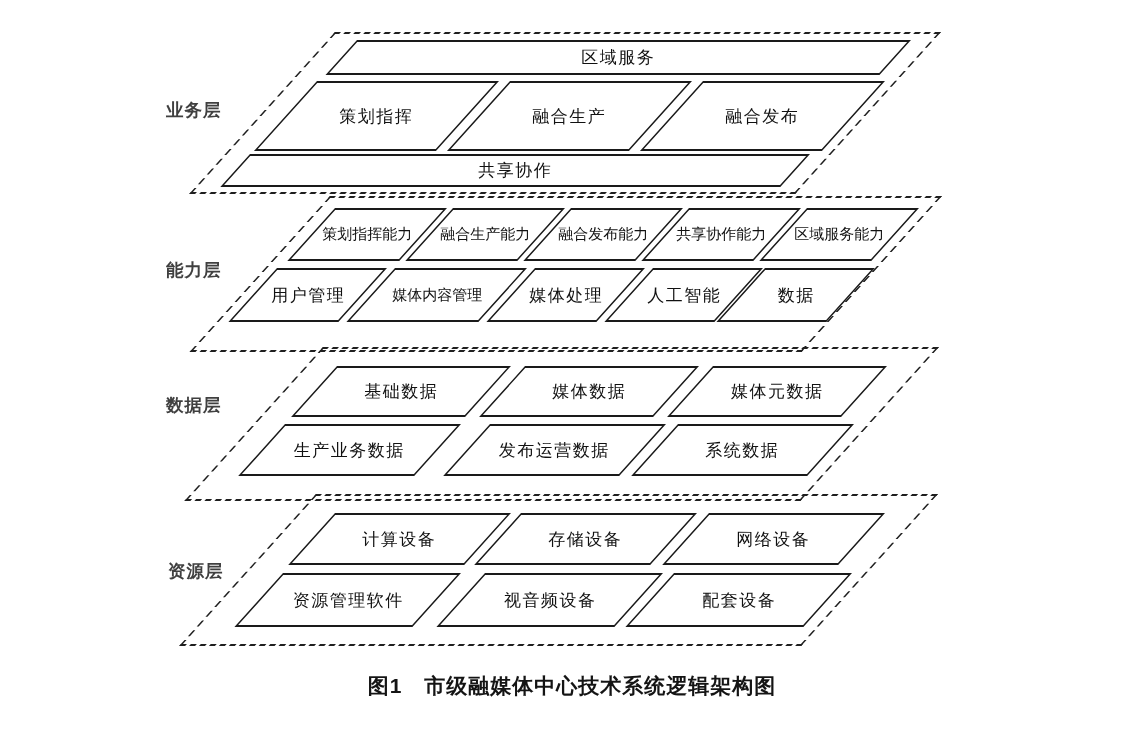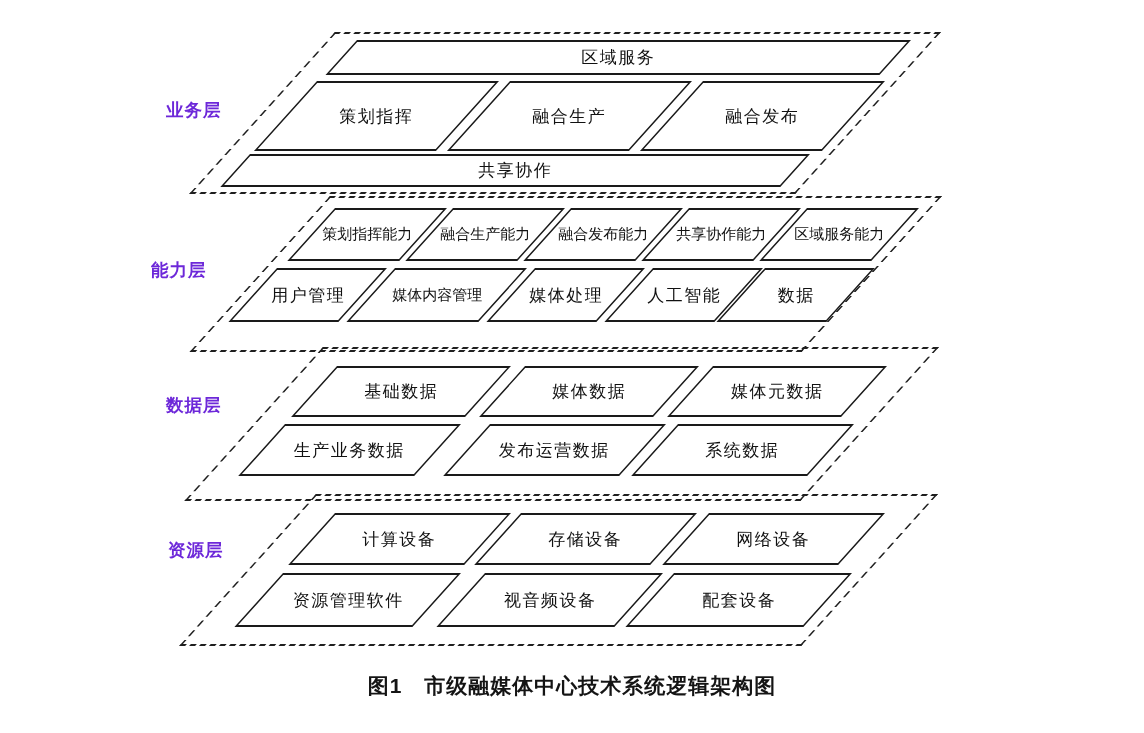--- a/index.html
+++ b/index.html
@@ -35,21 +35,21 @@
     display:flex; align-items:center; justify-content:center;
     transform:skewX(42deg);
     transform-origin:top left;
     font-size:17px; letter-spacing:1.5px; white-space:nowrap; color:#111;
   }
   .pbox.sm .lbl { font-size:15px; letter-spacing:0; }
 
   .layer-label {
     position:absolute;
     font-family:"Liberation Sans","DejaVu Sans",sans-serif;
-    font-weight:bold; font-size:17.5px; color:#6d28d9;
+    font-weight:bold; font-size:17.5px; color:#404040;
     letter-spacing:1px; white-space:nowrap;
   }
 
   .caption {
     position:absolute; left:0; right:0; top:672px;
     text-align:center;
     font-family:"Liberation Sans","DejaVu Sans",sans-serif;
     font-weight:bold; font-size:21px; color:#141414;
     letter-spacing:1px;
   }
@@ -75,21 +75,21 @@
   </div>
   <div class="pbox" style="left:703px;top:81px;width:178px;height:66px;--d:30px">
     <span class="lbl">融合发布</span>
   </div>
 
   <div class="pbox" style="left:250px;top:154px;width:556px;height:29px;--d:13px">
     <span class="lbl">共享协作</span>
   </div>
 
   <div class="layer" style="left:330px;top:196px;width:608px;height:152px"></div>
-  <div class="layer-label" style="left:151px;top:258px">能力层</div>
+  <div class="layer-label" style="left:166px;top:258px">能力层</div>
 
   <div class="pbox sm" style="left:335px;top:208px;width:108px;height:49px;--d:22px">
     <span class="lbl">策划指挥能力</span>
   </div>
   <div class="pbox sm" style="left:453px;top:208px;width:108px;height:49px;--d:22px">
     <span class="lbl">融合生产能力</span>
   </div>
   <div class="pbox sm" style="left:571px;top:208px;width:108px;height:49px;--d:22px">
     <span class="lbl">融合发布能力</span>
   </div>
@@ -133,21 +133,21 @@
     <span class="lbl">生产业务数据</span>
   </div>
   <div class="pbox" style="left:490px;top:424px;width:172px;height:48px;--d:22px">
     <span class="lbl">发布运营数据</span>
   </div>
   <div class="pbox" style="left:678px;top:424px;width:172px;height:48px;--d:22px">
     <span class="lbl">系统数据</span>
   </div>
 
   <div class="layer" style="left:316px;top:494px;width:618px;height:148px"></div>
-  <div class="layer-label" style="left:168px;top:538px">资源层</div>
+  <div class="layer-label" style="left:168px;top:559px">资源层</div>
 
   <div class="pbox" style="left:335px;top:513px;width:172px;height:48px;--d:22px">
     <span class="lbl">计算设备</span>
   </div>
   <div class="pbox" style="left:521px;top:513px;width:172px;height:48px;--d:22px">
     <span class="lbl">存储设备</span>
   </div>
   <div class="pbox" style="left:709px;top:513px;width:172px;height:48px;--d:22px">
     <span class="lbl">网络设备</span>
   </div>

